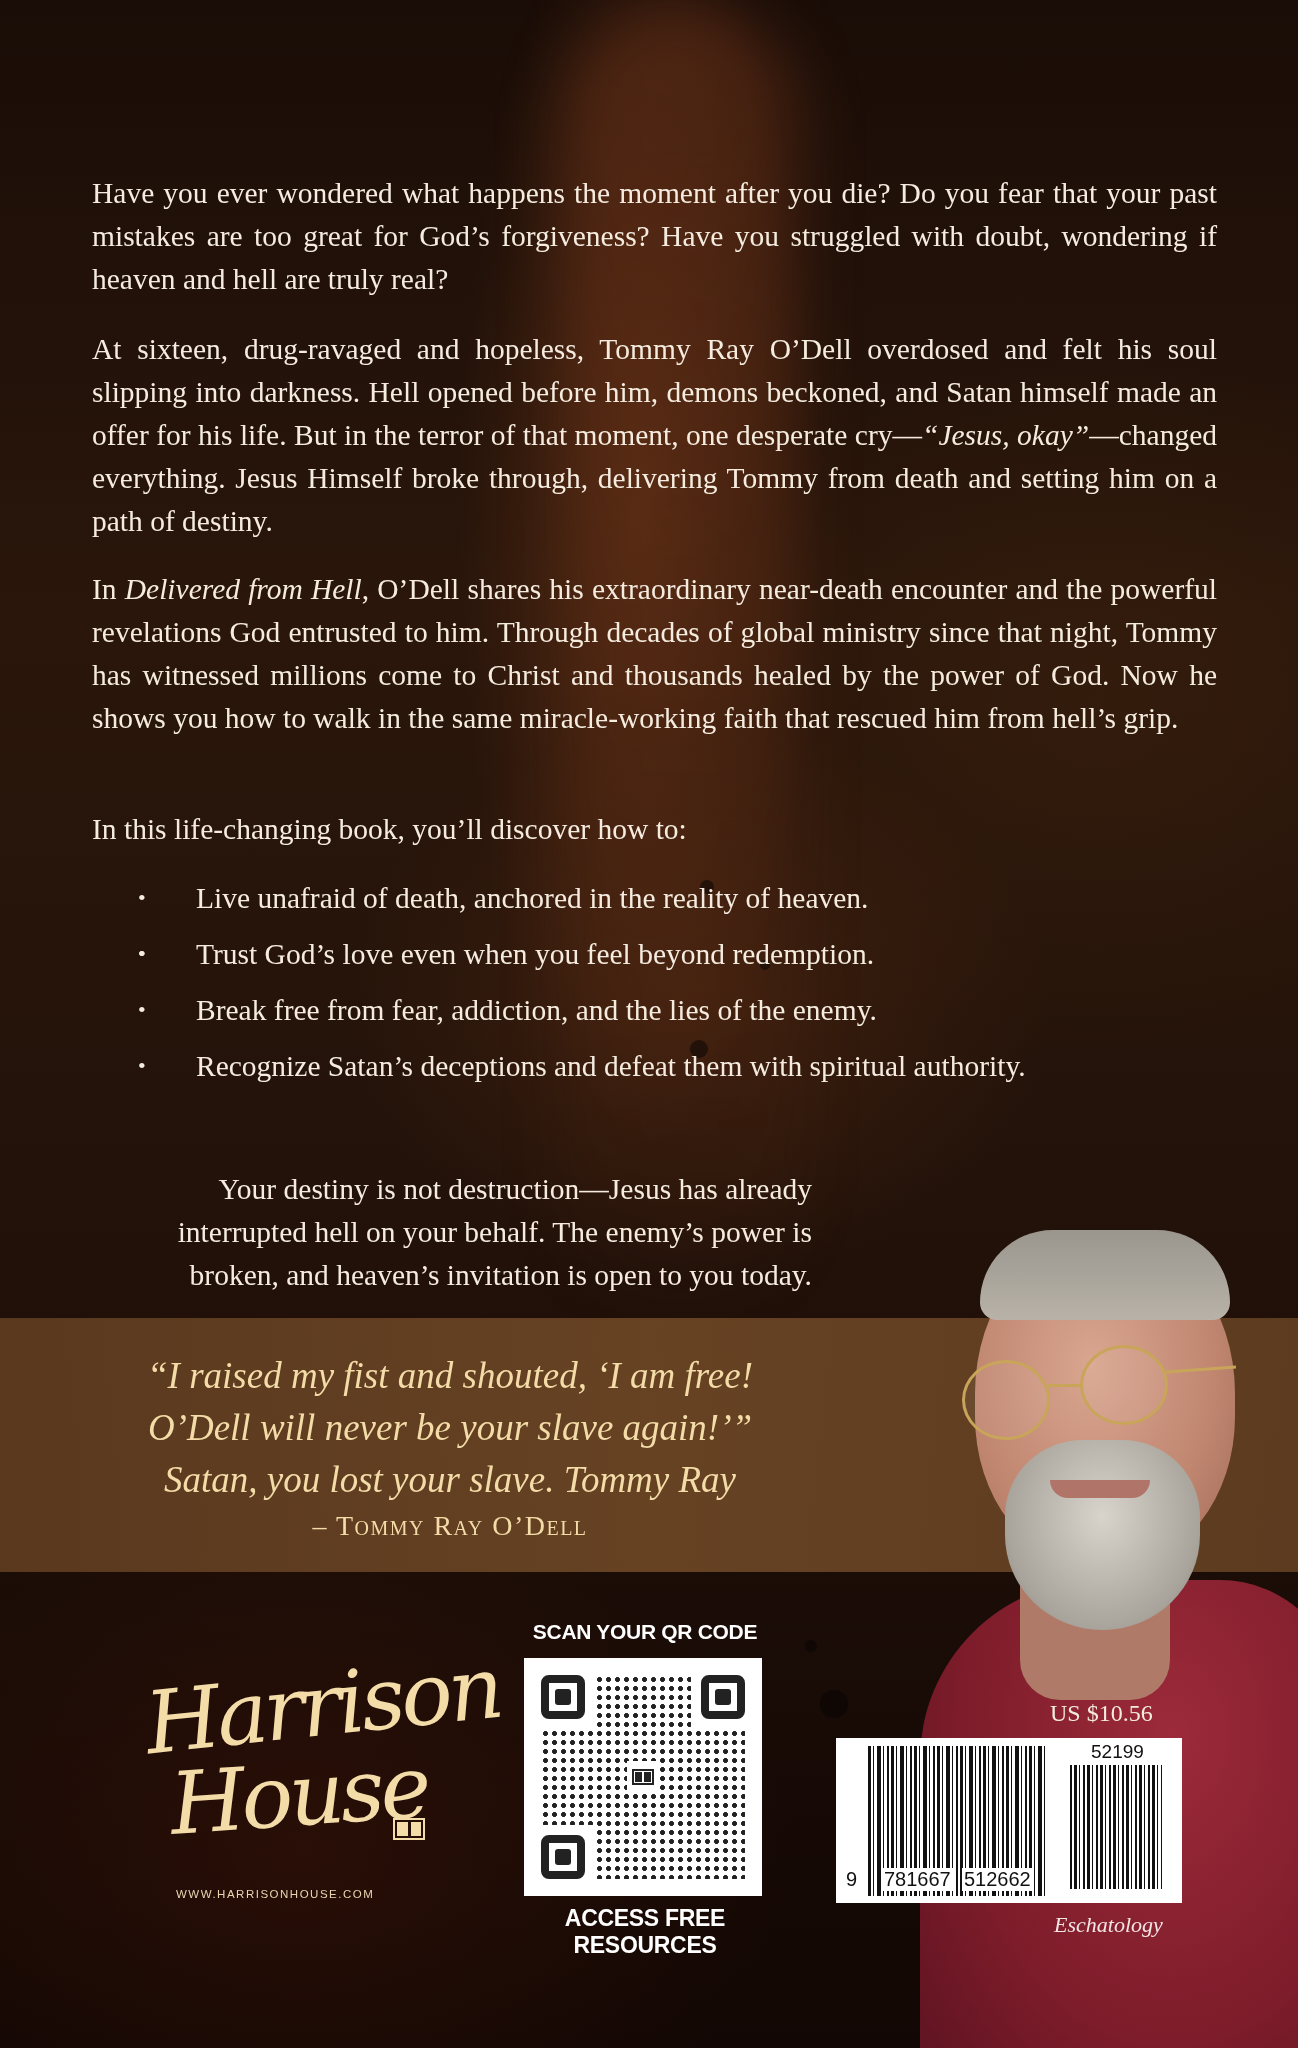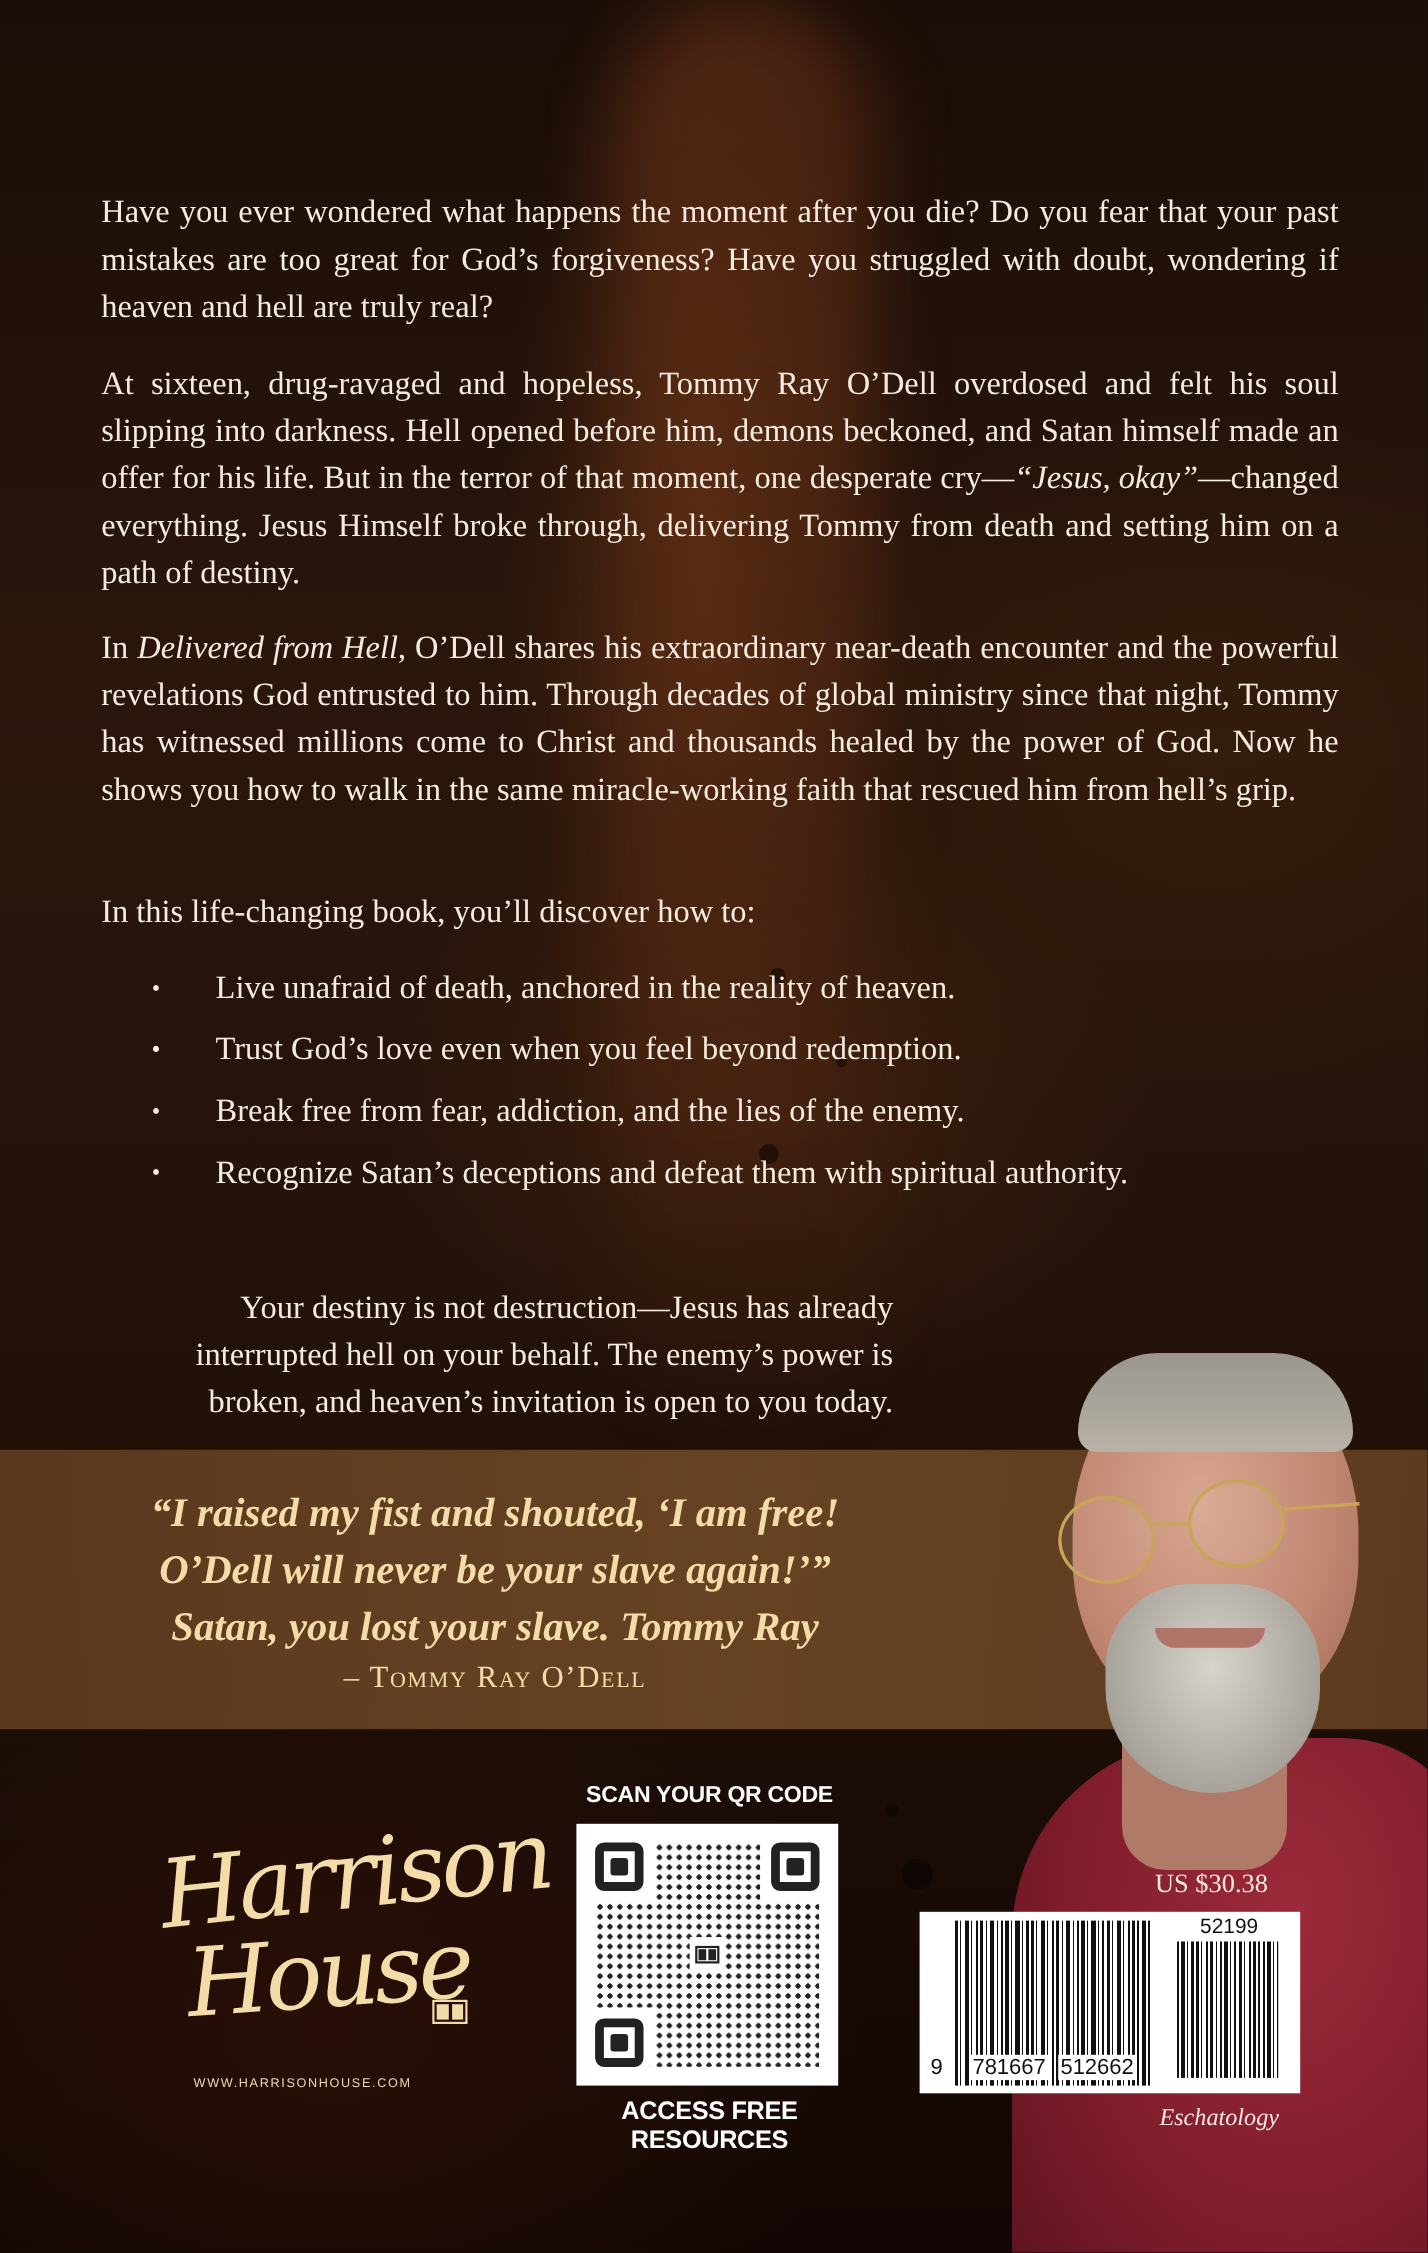--- a/index.html
+++ b/index.html
@@ -43,21 +43,21 @@
     position: absolute; left: 46px; top: 0; font-size: 22px; color: #f5ecdf;
   }
   .p5 { top: 1168px; width: 720px; text-align: right; }
 
   .quote-band {
     position: absolute; left: 0; top: 1318px; width: 1298px; height: 254px;
     background: linear-gradient(90deg, rgba(95,60,32,0.92), rgba(110,72,38,0.9) 50%, rgba(100,64,34,0.9));
   }
   .quote {
     position: absolute; left: 0; top: 1350px; width: 900px; text-align: center;
-    font-style: italic; font-size: 37px; line-height: 52px; color: #f3dca8; font-weight: bold;
+    font-style: italic; font-size: 37px; line-height: 52px; color: #f3dca8;
   }
   .quote-attrib {
     position: absolute; left: 0; top: 1510px; width: 900px; text-align: center;
     font-size: 28px; color: #f3dca8; font-variant: small-caps; letter-spacing: 1.5px;
   }
 
   
   .author-photo {
     position: absolute; left: 900px; top: 1200px; width: 398px; height: 848px; overflow: hidden;
   }
@@ -256,21 +256,21 @@
       <div class="qr-center">
           <div class="bino">
             <span></span>
             <span></span>
           </div>
         </div>
     </div>
   </div>
   <div class="qr-label qr-bottom">ACCESS FREE RESOURCES</div>
 
-  <div class="price">US $30.38</div>
+  <div class="price">US $10.56</div>
   <div class="barcode-box">
     <div class="bars-main"></div>
     <div class="bars-add"></div>
     <div class="isbn-digits">
       <span class="isbn-lead">9</span>
       <span class="isbn-g1">781667</span>
       <span class="isbn-g2">512662</span>
     </div>
     <div class="addon-digits">52199</div>
   </div>

